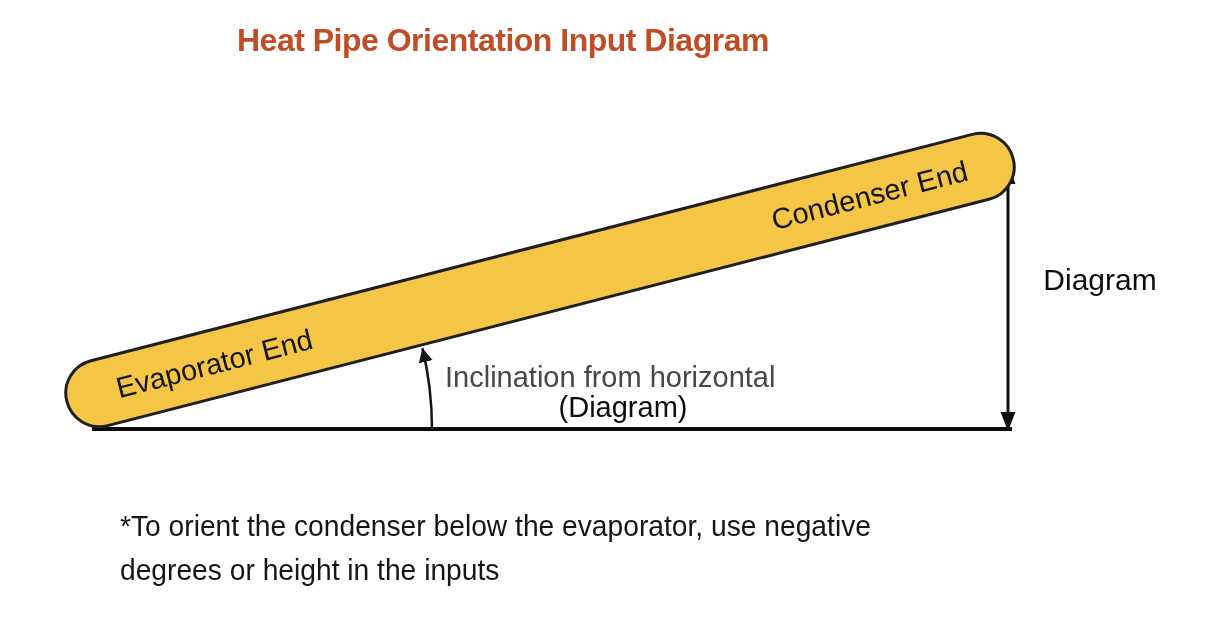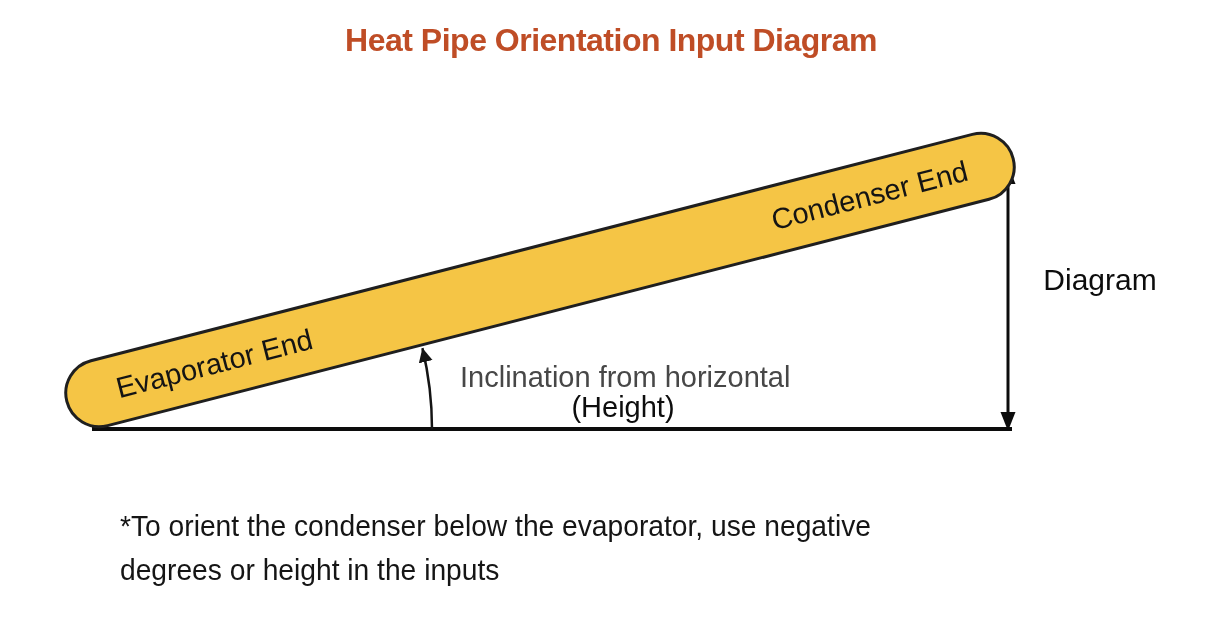--- a/index.html
+++ b/index.html
@@ -9,21 +9,21 @@
     position: relative;
     overflow: hidden;
     font-family: "Liberation Sans", sans-serif;
   }
   .stage { position: absolute; inset: 0; }
 
   .title {
     position: absolute;
     left: 237px; top: 22px; width: 640px;
     margin: 0;
-    text-align: right;
+    text-align: left;
     font-size: 32px;
     font-weight: bold;
     letter-spacing: -0.5px;
     color: #bf4d26;
     white-space: nowrap;
   }
 
   svg.lines { position: absolute; left: 0; top: 0; }
 
   .pipe {
@@ -43,21 +43,20 @@
     color: #141414;
     white-space: nowrap;
   }
 
   .incl-line1 {
     position: absolute;
     left: 445px; top: 361px;
     font-size: 29px;
     color: #474747;
     white-space: nowrap;
-    margin-left: 15px;
   }
   .incl-line2 {
     position: absolute;
     left: 538px; top: 391px; width: 170px;
     text-align: center;
     font-size: 29px;
     color: #0d0d0d;
     white-space: nowrap;
   }
 
@@ -104,21 +103,21 @@
     <polygon points="1008,165 1000.5,184 1015.5,184" fill="#0c0c0c"></polygon>
     <polygon points="1008,431 1000.5,412 1015.5,412" fill="#0c0c0c"></polygon>
   </svg>
 
   <div class="pipe">
     <span>Evaporator End</span>
     <span>Condenser End</span>
   </div>
 
   <div class="incl-line1">Inclination from horizontal</div>
-  <div class="incl-line2">(Height)</div>
+  <div class="incl-line2">(Diagram)</div>
 
   <div class="height-label">
     <div>Diagram</div>
   </div>
 
   <div class="footnote">
     <div>*To orient the condenser below the evaporator, use negative</div>
     <div>degrees or height in the inputs</div>
   </div>
 

